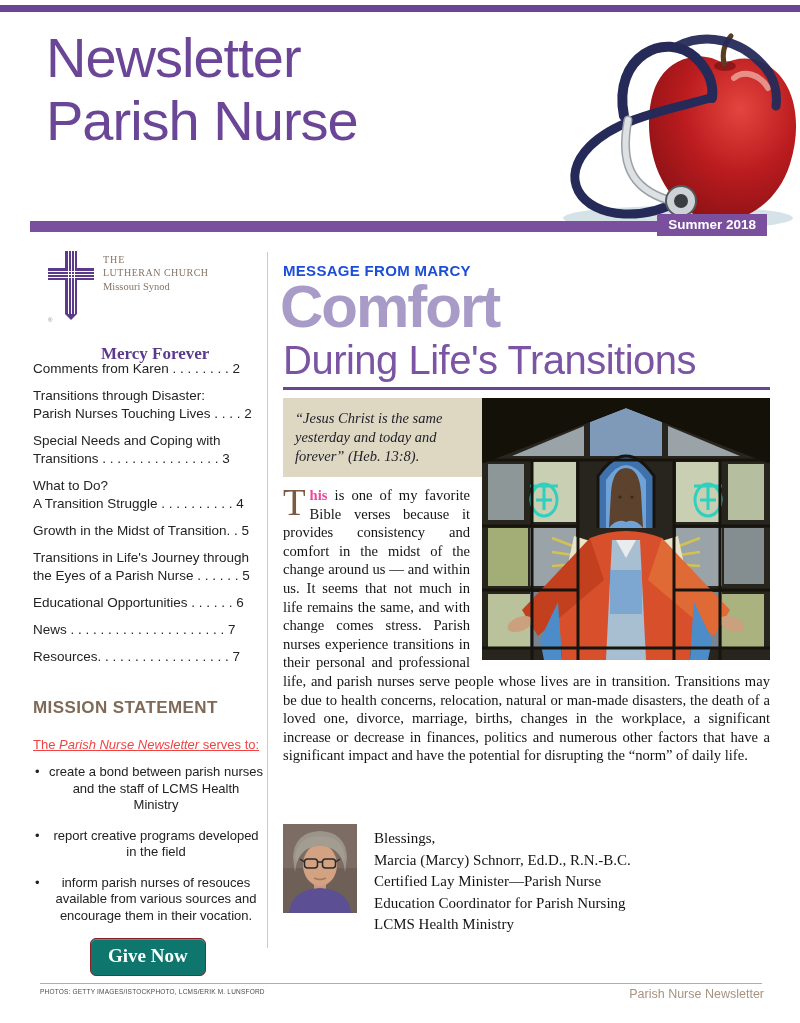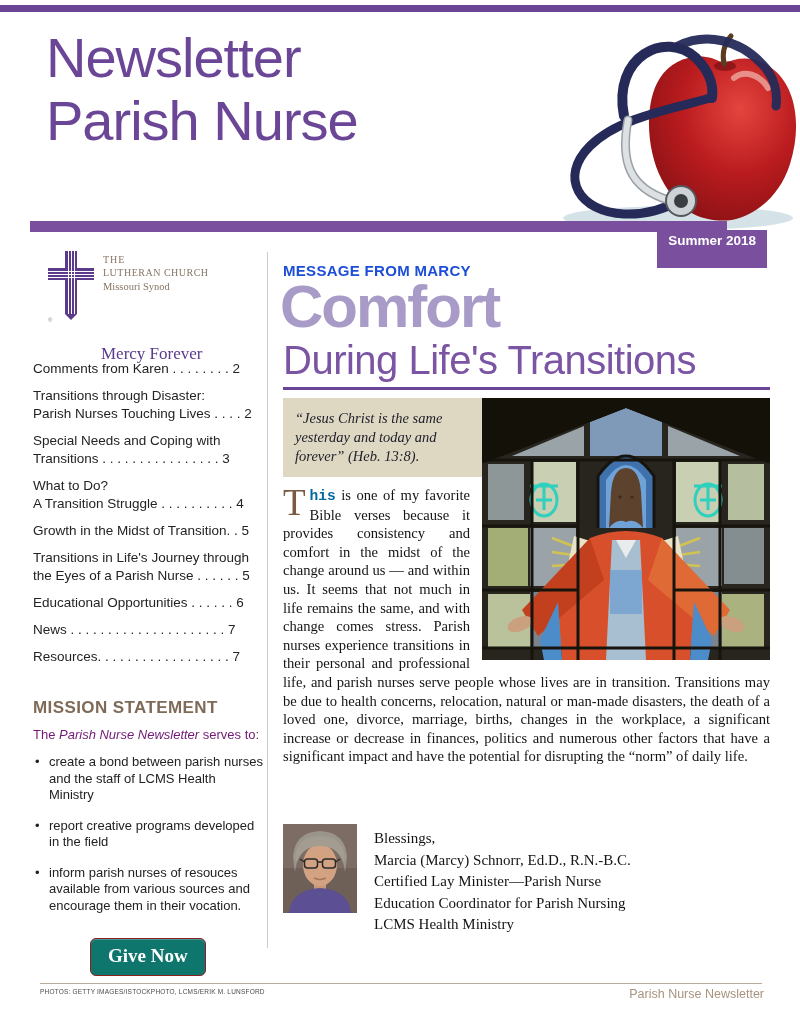--- a/index.html
+++ b/index.html
@@ -18,52 +18,52 @@
   .masthead-title {
     top:26px; left:46px; color:#6b4697;
     font-size:56px; line-height:63px; font-weight:normal; letter-spacing:-1px;
   }
   .photo-apple { top:12px; left:528px; width:272px; height:222px; }
 
   
   .issue-bar { top:214px; left:30px; width:737px; height:22px; }
   .issue-bar .bar-line { position:absolute; left:0; right:40px; top:7px; height:11px; background:#7a4f9e; }
   .issue-label {
-    position:absolute; right:0; top:16px; height:38px; line-height:22px;
+    position:absolute; right:0; top:0; height:22px; line-height:22px;
     background:#7a4f9e; color:#fff; font-size:13.5px; font-weight:bold; padding:0 11px;
   }
 
   
   .divider-v { left:267px; top:252px; width:1px; height:696px; background:#cbcbcb; }
 
   
   .logo-block { top:250px; left:46px; width:215px; }
   .logo-row { display:flex; align-items:flex-start; }
   .logo-text { margin-left:9px; padding-top:4px; color:#877565; font-family:"Liberation Serif", serif; }
   .logo-the { font-size:10px; letter-spacing:1px; }
   .logo-church { font-size:10px; letter-spacing:0.5px; line-height:15px; }
   .logo-synod { font-size:10.5px; margin-top:1px; }
   .logo-tagline {
     margin:16px 0 2px 55px; color:#5b3a8c; font-family:"Liberation Serif", serif;
-    font-weight:normal; font-size:17px;
+    font-weight:bold; font-size:17px;
   }
 
   
   .toc { top:360px; left:33px; width:226px; }
   .toc-item {
     white-space:pre-line; font-size:13.5px; line-height:18px; color:#232323;
     margin-bottom:9px;
   }
 
   
   .mission { top:698px; left:33px; width:230px; }
   .mission-head { color:#7e6a57; font-size:17px; font-weight:bold; letter-spacing:0.4px; }
-  .mission-intro { margin-top:9px; font-size:13px; line-height:16px; color:#701a75; }
+  .mission-intro { margin-top:19px; font-size:13px; line-height:16px; color:#ef4444;text-decoration:underline; }
   .mission-intro .it { font-style:italic; }
-  .mission-bullets { margin-top:11px; list-style:none; }
+  .mission-bullets { margin-top:11px; list-style:none;text-align:center; }
   .mission-bullets li {
     font-size:13px; line-height:16.5px; color:#222; margin-bottom:14px;
     padding-left:16px; position:relative;
   }
   .mission-bullets li::before { content:"•"; position:absolute; left:2px; }
 
   
   .give-wrap { top:938px; left:90px; }
   .give-btn {
     background:#0f766e; color:#fff; border:1px solid #8c2023; border-radius:6px;
@@ -81,21 +81,21 @@
   .glass-float { float:right; width:288px; height:262px; margin:0 0 10px 12px; }
   .quote-box {
     width:218px; background:#ded8c3; padding:11px 12px; margin-bottom:9px;
     font-style:italic; font-size:14.5px; line-height:19px; color:#20202c;
   }
   .body-text { font-size:14.6px; line-height:18.6px; text-align:justify; }
   .dropcap {
     float:left; font-size:37px; line-height:30px; color:#7a5a42;
     padding:2px 4px 0 0;
   }
-  .lead-bold { font-weight:bold; color:#0369a1;font-family:Liberation Mono, monospace; }
+  .lead-bold { font-weight:bold; color:#ec4899; }
   .para2 { text-indent:18px; margin-top:1px; }
 
   
   .signature { top:824px; left:283px; display:flex; }
   .sig-photo { width:74px; height:89px; flex:0 0 auto; }
   .sig-text {
     margin-left:17px; padding-top:4px; font-family:"Liberation Serif", serif;
     font-size:15px; line-height:21.5px; color:#141414; white-space:pre-line;
   }
 

